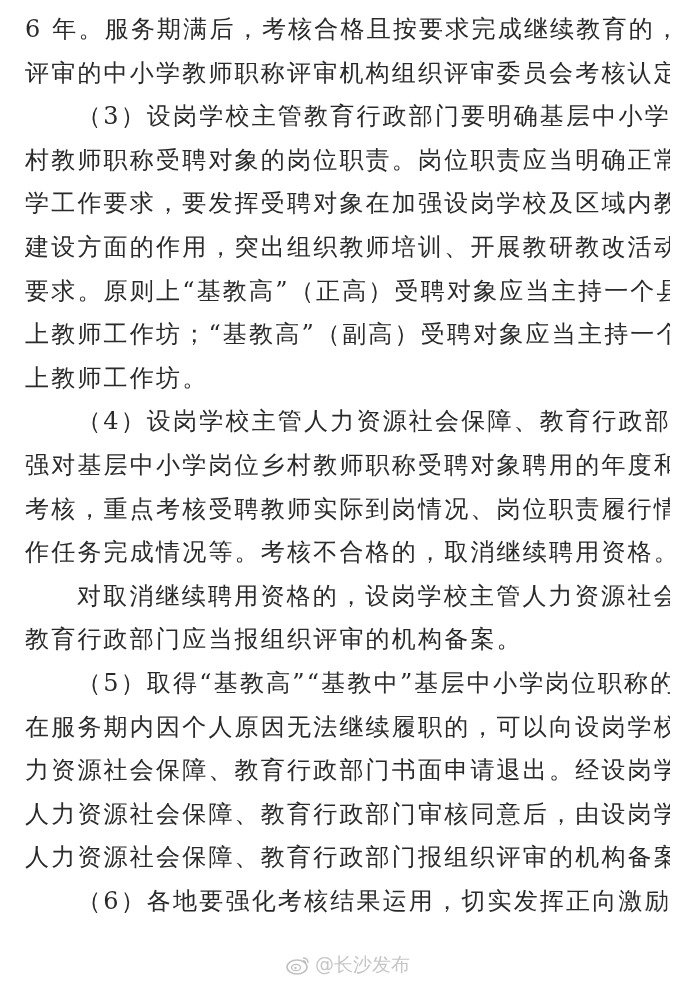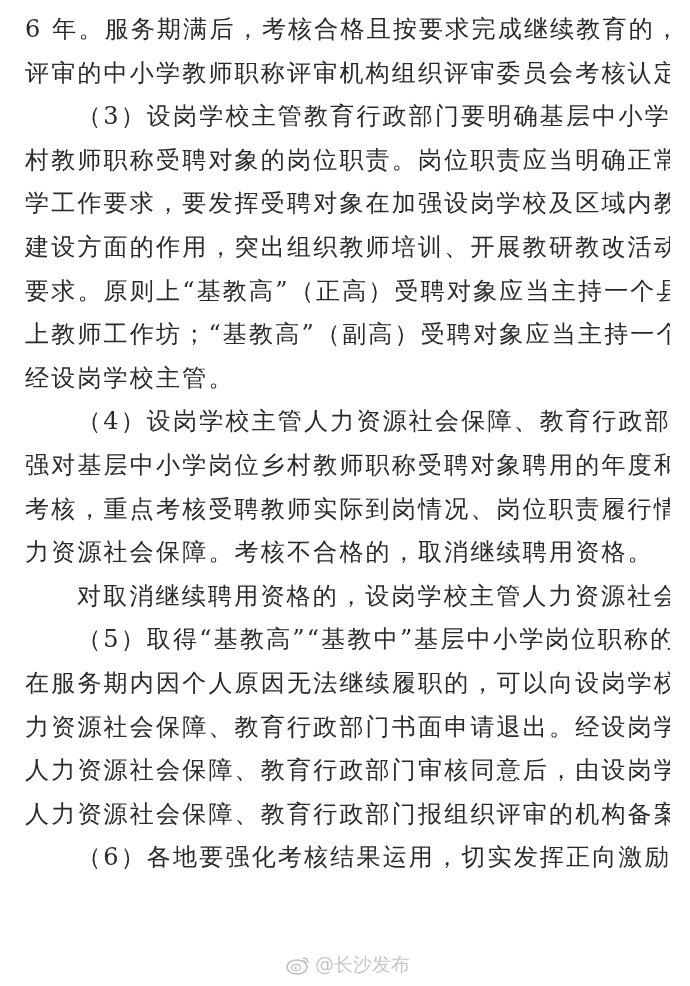--- a/index.html
+++ b/index.html
@@ -64,32 +64,33 @@
     <span class="line">评审的中小学教师职称评审机构组织评审委员会考核认定通过</span>
   </div>
 
   <div class="para">
     <span class="line" style="padding-left:52px">（3）设岗学校主管教育行政部门要明确基层中小学岗位乡</span>
     <span class="line">村教师职称受聘对象的岗位职责。岗位职责应当明确正常教育教</span>
     <span class="line">学工作要求，要发挥受聘对象在加强设岗学校及区域内教师队伍</span>
     <span class="line">建设方面的作用，突出组织教师培训、开展教研教改活动等方面</span>
     <span class="line">要求。原则上“基教高”（正高）受聘对象应当主持一个县级以</span>
     <span class="line">上教师工作坊；“基教高”（副高）受聘对象应当主持一个乡镇以</span>
-    <span class="line">经设岗学校主管。</span>
+    <span class="line">上教师工作坊。</span>
   </div>
 
   <div class="para">
     <span class="line" style="padding-left:52px">（4）设岗学校主管人力资源社会保障、教育行政部门要加</span>
     <span class="line">强对基层中小学岗位乡村教师职称受聘对象聘用的年度和聘期</span>
     <span class="line">考核，重点考核受聘教师实际到岗情况、岗位职责履行情况和工</span>
-    <span class="line">力资源社会保障。考核不合格的，取消继续聘用资格。</span>
+    <span class="line">作任务完成情况等。考核不合格的，取消继续聘用资格。</span>
   </div>
 
   <div class="para">
     <span class="line" style="padding-left:52px">对取消继续聘用资格的，设岗学校主管人力资源社会保障、</span>
+    <span class="line">教育行政部门应当报组织评审的机构备案。</span>
   </div>
 
   <div class="para">
     <span class="line" style="padding-left:52px">（5）取得“基教高”“基教中”基层中小学岗位职称的教师，</span>
     <span class="line">在服务期内因个人原因无法继续履职的，可以向设岗学校主管人</span>
     <span class="line">力资源社会保障、教育行政部门书面申请退出。经设岗学校主管</span>
     <span class="line">人力资源社会保障、教育行政部门审核同意后，由设岗学校主管</span>
     <span class="line">人力资源社会保障、教育行政部门报组织评审的机构备案。</span>
   </div>
 

